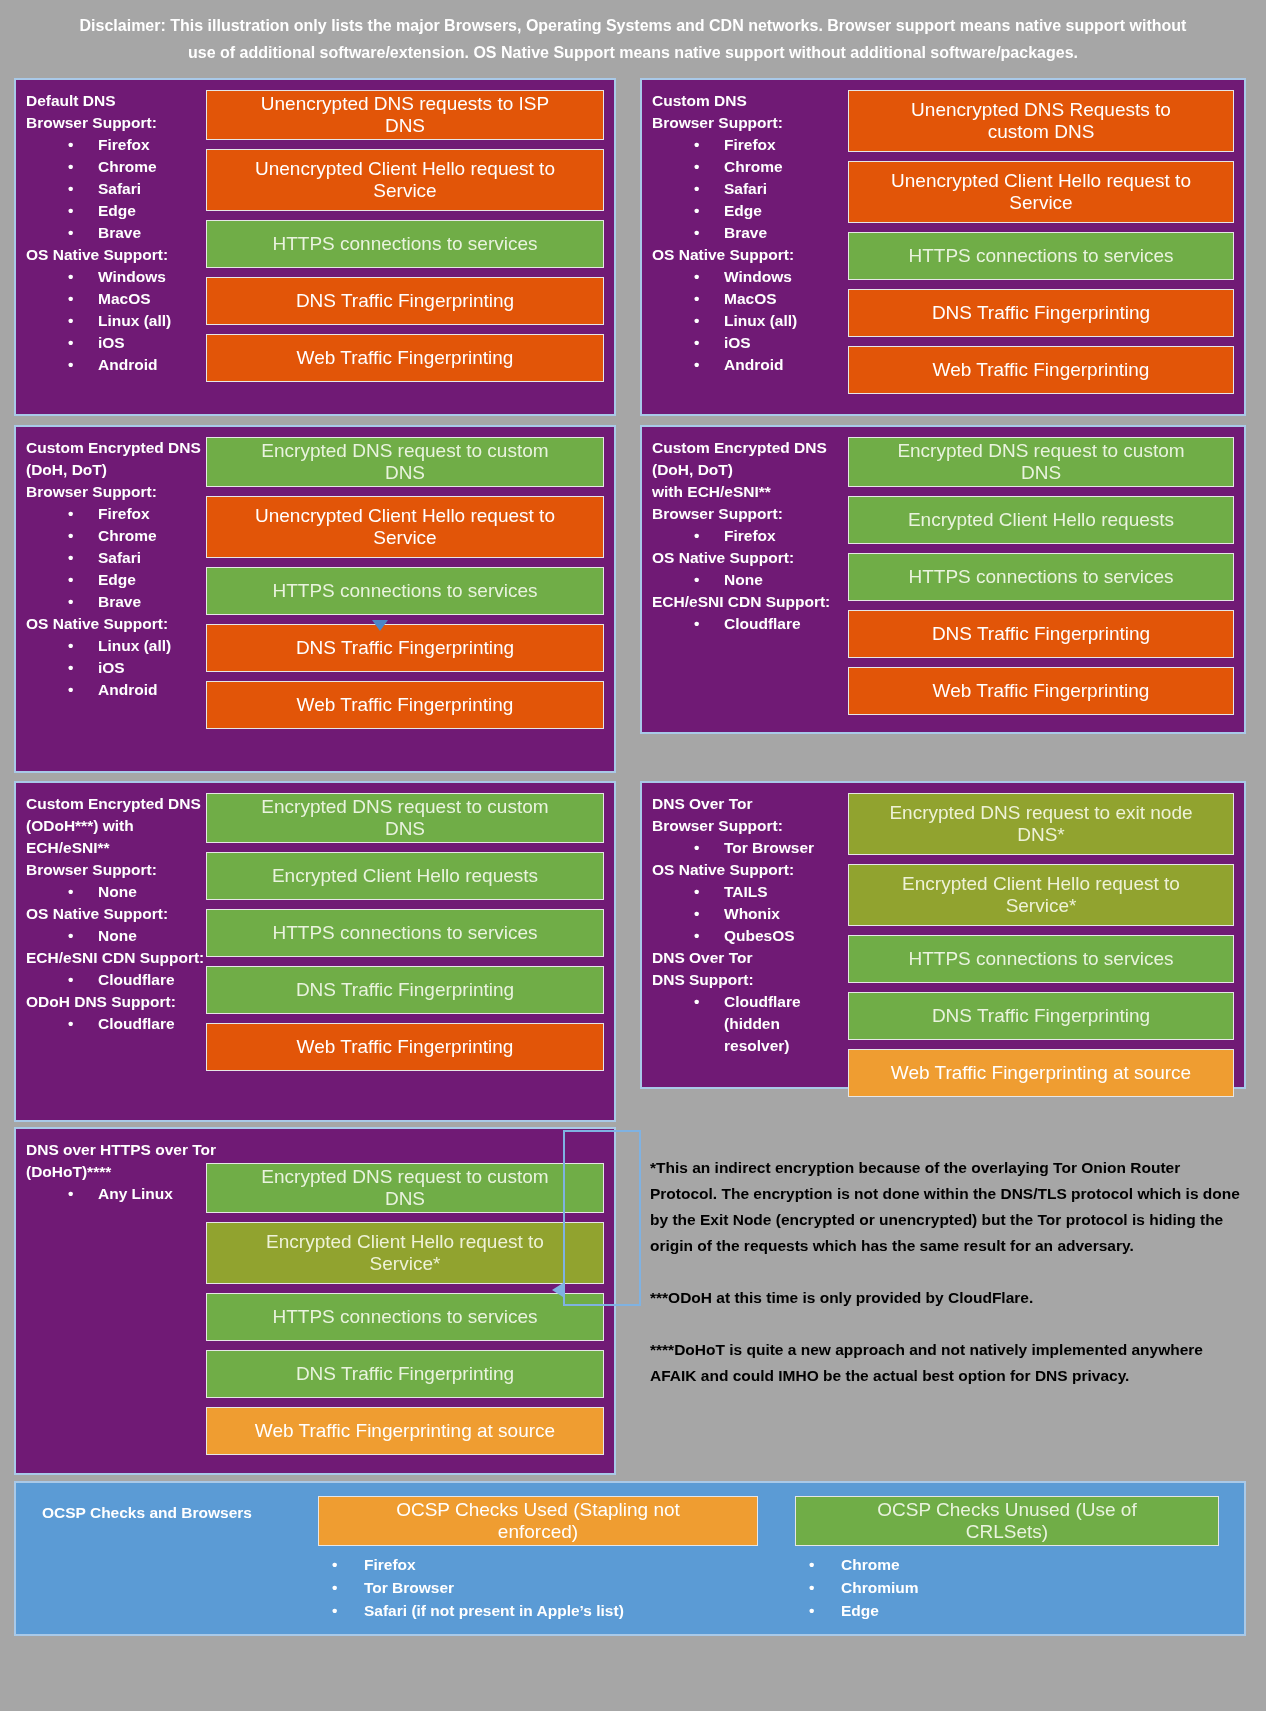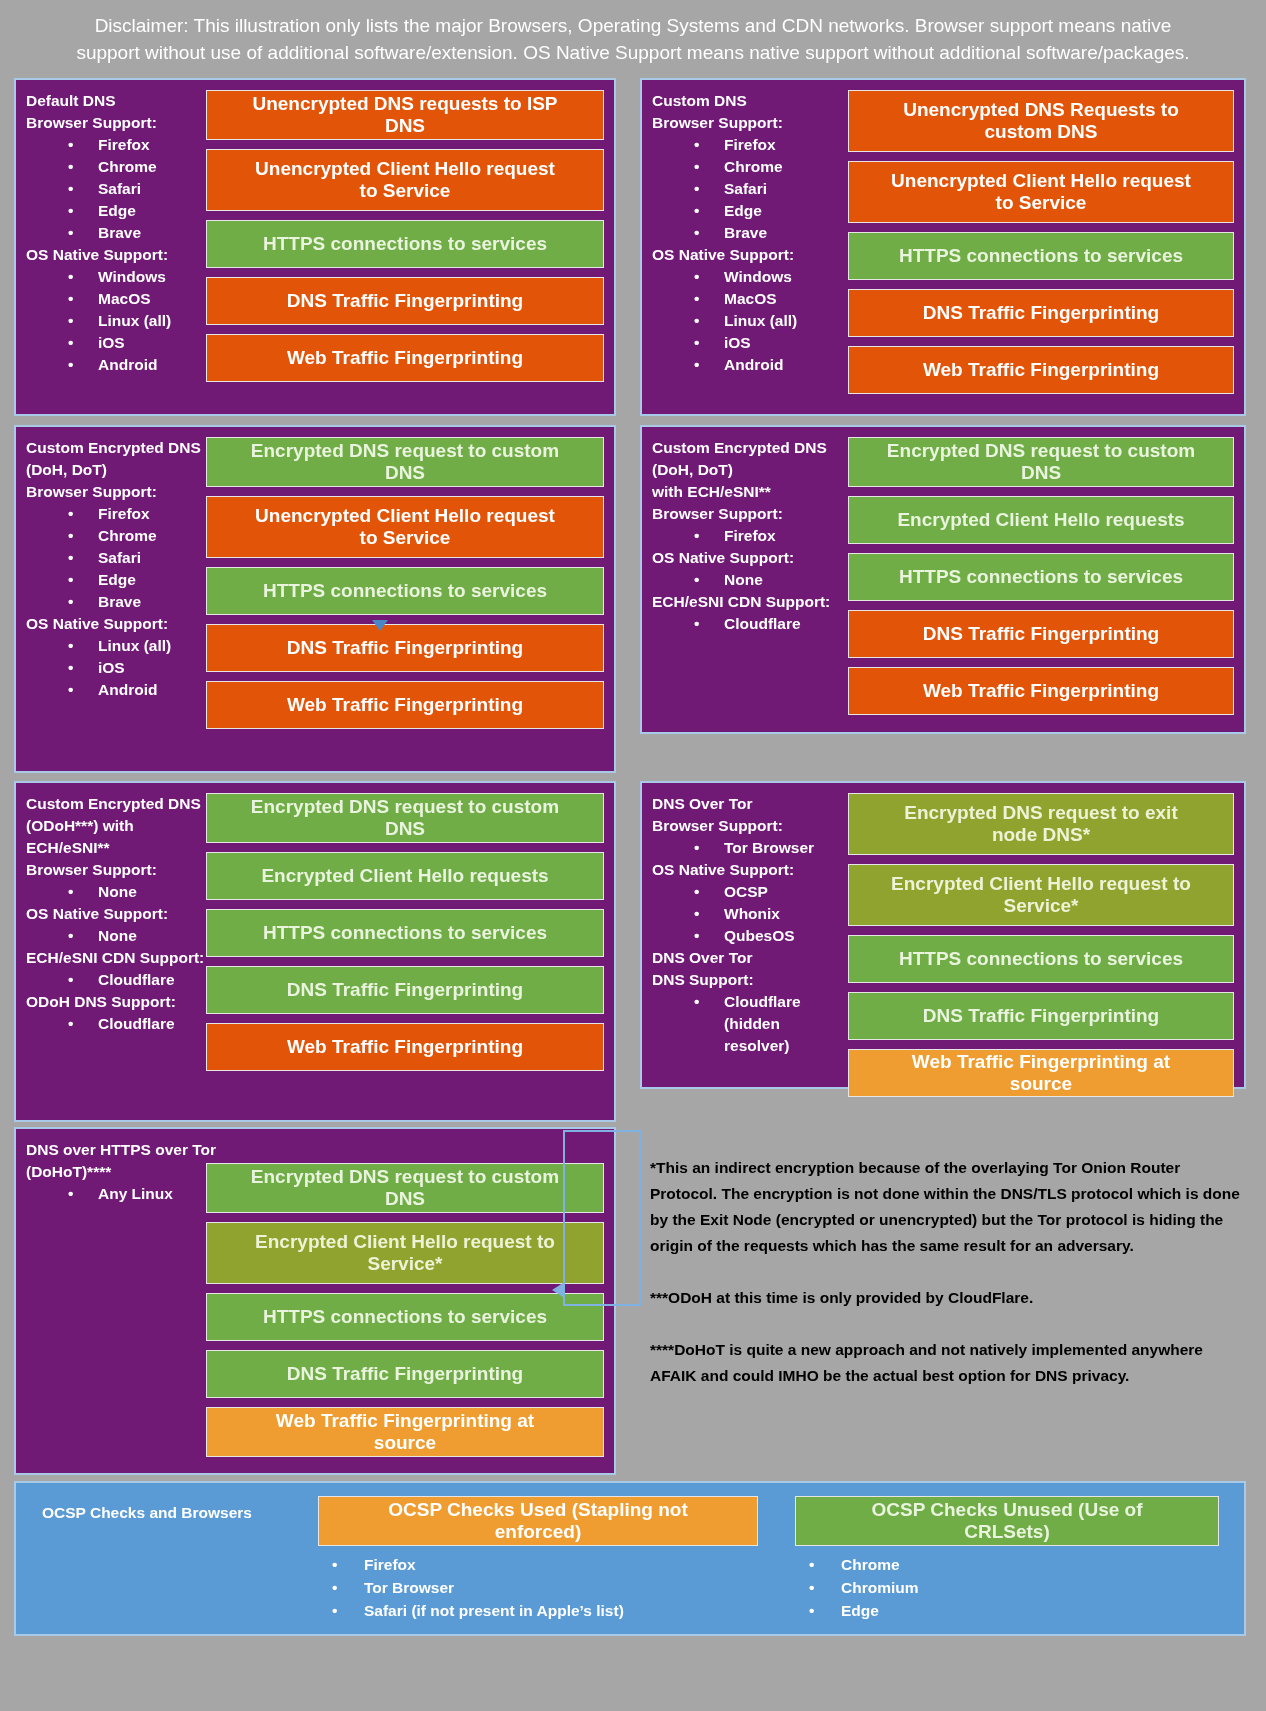--- a/index.html
+++ b/index.html
@@ -2,21 +2,21 @@
 <html><head>
 <meta charset="utf-8">
 <style>
   html,body{margin:0;padding:0;}
   body{
     width:1266px;height:1711px;background:#a6a6a6;position:relative;overflow:hidden;
     font-family:"Liberation Sans", sans-serif;
   }
   .page-header{padding-top:12px;margin-bottom:12px;text-align:center;color:#ffffff;}
   .title{font-size:17px;font-weight:bold;margin-bottom:12px;}
-  .disclaimer{font-size:19px;font-weight:normal;line-height:27px;max-width:1130px;margin:0 auto;}
+  .disclaimer{font-size:16px;font-weight:bold;line-height:27px;max-width:1130px;margin:0 auto;}
 
   .grid{margin-left:14px;width:1232px;}
   .row{display:flex;gap:24px;align-items:flex-start;}
   .row1{margin-bottom:9px}.row2{margin-bottom:8px}.row3{margin-bottom:5px}.row4{margin-bottom:6px}
   .col-left{width:602px;flex:none;}
   .col-right{width:606px;flex:none;}
 
   .panel{
     box-sizing:border-box;background:#701a75;border:2px solid #a9c9e8;
     padding:8px 10px;display:flex;gap:8px;
@@ -29,21 +29,21 @@
   .side-h{white-space:nowrap;overflow:visible;}
   .side-b{display:flex;margin-left:42px;}
   .side-b .dot{width:30px;flex:none;}
   .side-c{margin-left:72px;}
 
   .bars{flex:1;display:flex;flex-direction:column;gap:9px;padding-top:2px;}
   .p7bars .bars{padding-top:26px;}
   .bar{
     box-sizing:border-box;border:1px solid #e6e6e6;min-height:48px;
     display:flex;align-items:center;justify-content:center;text-align:center;
-    font-size:19px;padding:2px 6px;font-weight:bold;
+    font-size:19px;padding:2px 6px;
   }
   .bar.two{min-height:62px;}
   .bar .bar-text{max-width:84%;}
   .bar.orange{background:#e25508;color:#ffffff;}
   .bar.green{background:#70ad47;color:#e9f3de;}
   .bar.olive{background:#91a32f;color:#eef2d7;}
   .bar.amber{background:#ef9d31;color:#ffffff;}
 
   .footnotes{color:#000000;font-weight:bold;font-size:15.5px;line-height:26px;
     width:592px;padding-left:10px;padding-top:28px;}
@@ -357,21 +357,21 @@
       <div class="sidebar">
           <div class="side-h">DNS Over Tor</div>
           <div class="side-h">Browser Support:</div>
           <div class="side-b">
             <span class="dot">•</span>
             <span>Tor Browser</span>
           </div>
           <div class="side-h">OS Native Support:</div>
           <div class="side-b">
             <span class="dot">•</span>
-            <span>OCSP</span>
+            <span>TAILS</span>
           </div>
           <div class="side-b">
             <span class="dot">•</span>
             <span>Whonix</span>
           </div>
           <div class="side-b">
             <span class="dot">•</span>
             <span>QubesOS</span>
           </div>
           <div class="side-h">DNS Over Tor</div>

